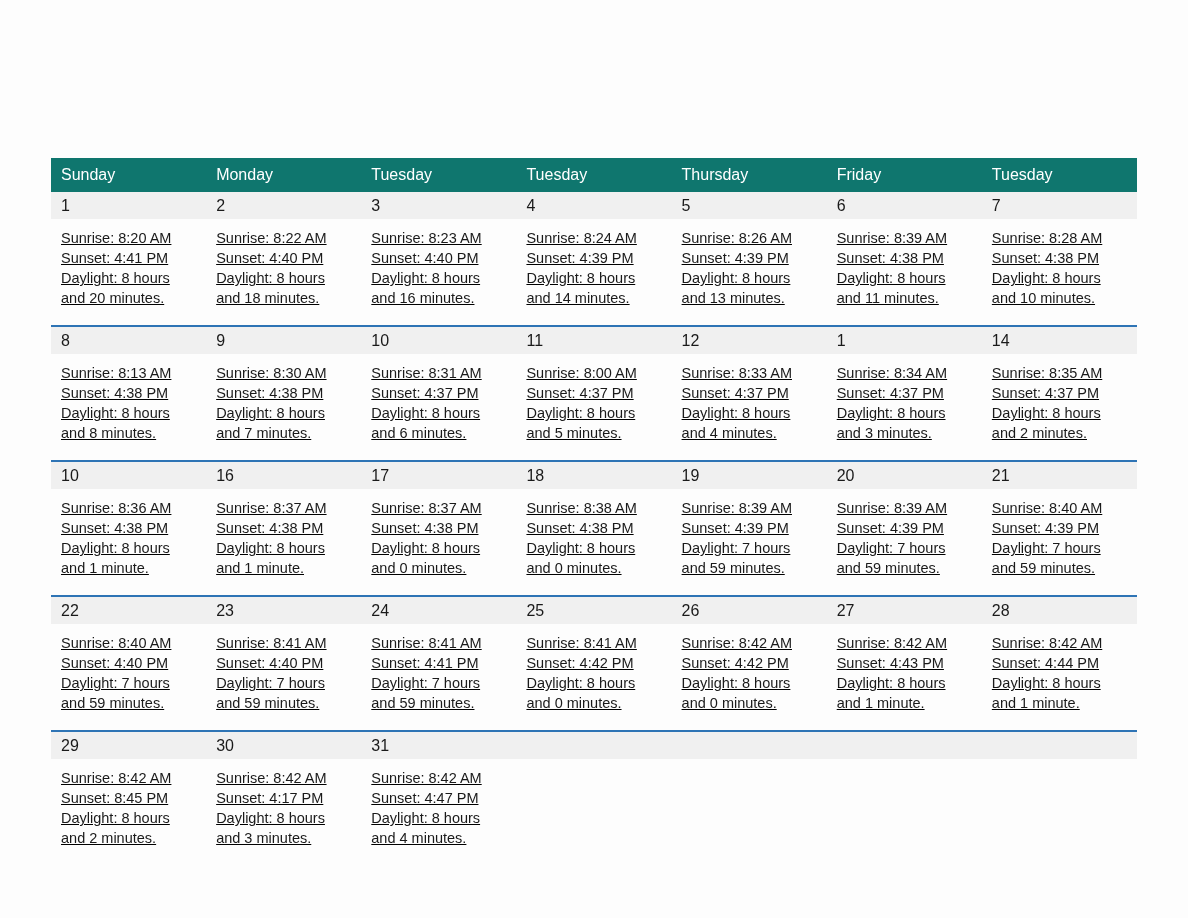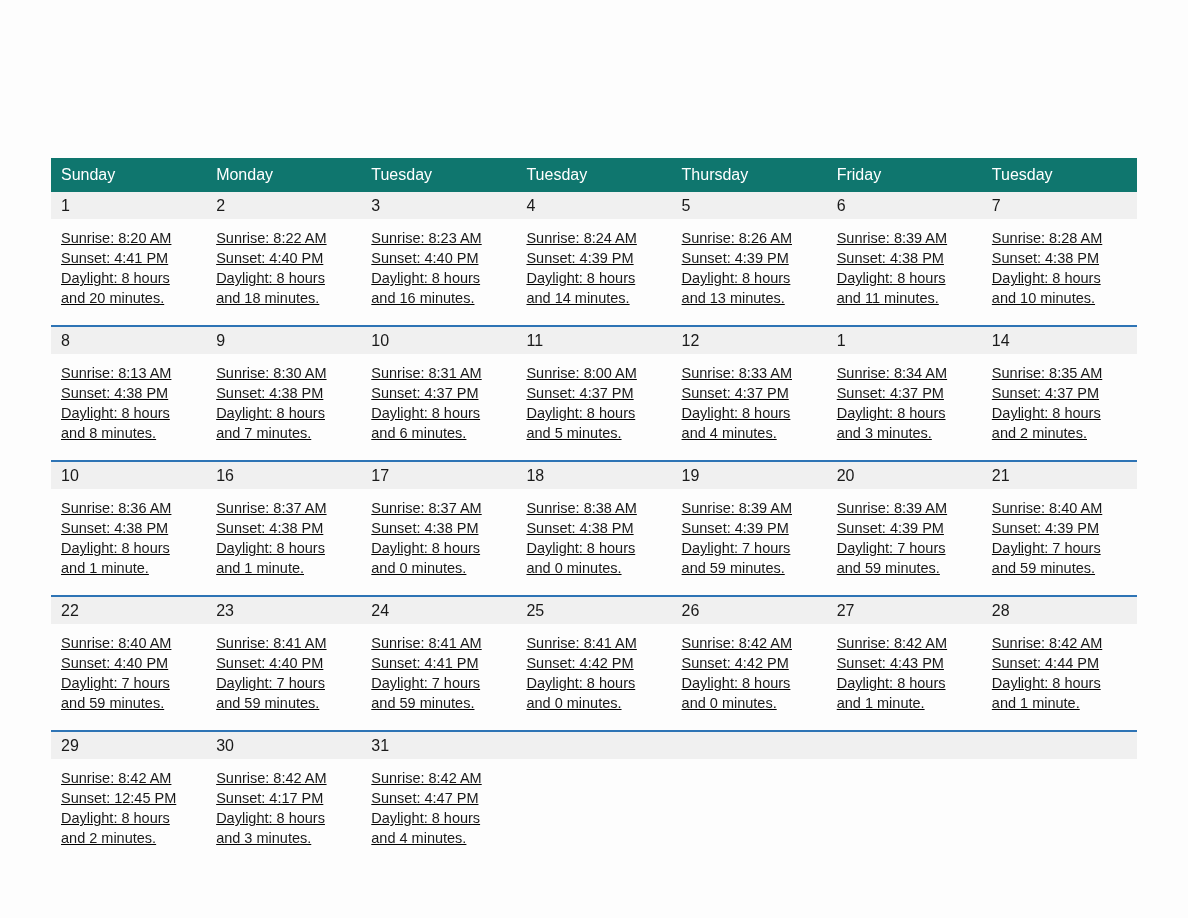--- a/index.html
+++ b/index.html
@@ -430,21 +430,21 @@
                 <p>Daylight: 8 hours</p>
                 <p>and 1 minute.</p>
               </div>
             </td>
           </tr>
           <tr class="week-row">
             <td>
               <div class="daynum">29</div>
               <div class="cell-body">
                 <p>Sunrise: 8:42 AM</p>
-                <p>Sunset: 12:45 PM</p>
+                <p>Sunset: 8:45 PM</p>
                 <p>Daylight: 8 hours</p>
                 <p>and 2 minutes.</p>
               </div>
             </td>
             <td>
               <div class="daynum">30</div>
               <div class="cell-body">
                 <p>Sunrise: 8:42 AM</p>
                 <p>Sunset: 4:17 PM</p>
                 <p>Daylight: 8 hours</p>

